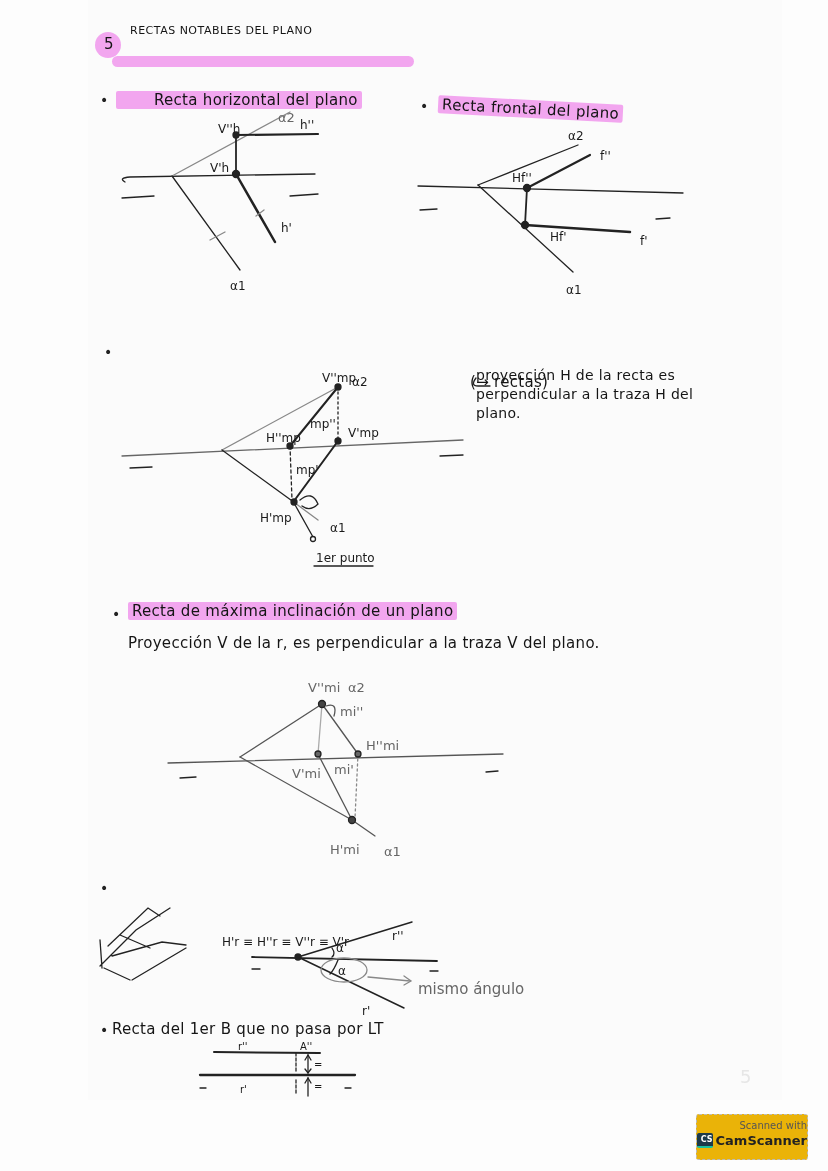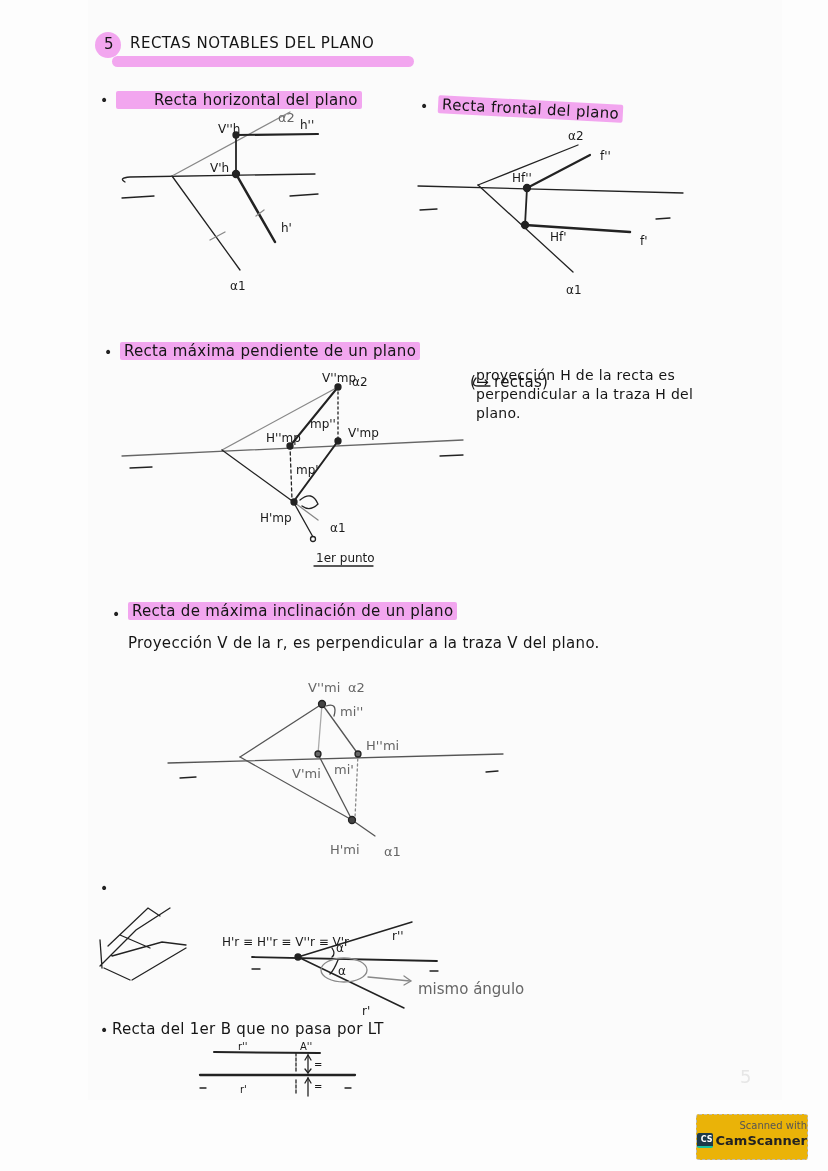--- a/index.html
+++ b/index.html
@@ -6,21 +6,21 @@
   body { width:828px; height:1171px; background:#ffffff; position:relative; overflow:hidden;
          font-family:"DejaVu Sans", sans-serif; color:#1a1a1a; }
   .page { position:absolute; left:0; top:0; width:828px; height:1171px; background:#fdfdfd; }
   .sheet-edge { position:absolute; left:88px; top:0; width:694px; height:1100px; background:#fbfbfb; }
   .hand { font-family:"DejaVu Sans", sans-serif; font-size:15px; color:#151515; position:absolute; white-space:nowrap; letter-spacing:0.3px; }
   .hl { background:#f2a6ef; padding:0 4px; border-radius:2px; }
   .bullet { position:absolute; font-size:14px; color:#222; }
   .title-circle { position:absolute; left:95px; top:32px; width:26px; height:26px; border-radius:50%; background:#f2a6ef; }
   .title-num { position:absolute; left:104px; top:35px; font-size:15px; }
   .title-bar { position:absolute; left:112px; top:56px; width:302px; height:11px; background:#f2a6ef; border-radius:6px; }
-  .title-text { position:absolute; left:130px; top:34px; font-size:15px; letter-spacing:0.5px;text-align:right; }
+  .title-text { position:absolute; left:130px; top:24px; font-size:11px; letter-spacing:0.5px;text-align:right; }
   .note { font-size:14px; line-height:19px; white-space:normal; }
   svg { position:absolute; left:0; top:0; }
   .lbl { font-family:"DejaVu Sans", sans-serif; font-size:12px; fill:#1a1a1a; }
   .lbl-g { font-family:"DejaVu Sans", sans-serif; font-size:13px; fill:#666; }
   .section2 { position:absolute; left:88px; top:836px; font-size:17px; border-bottom:2px solid #111; padding-bottom:1px; }
   .badge { position:absolute; left:696px; top:1114px; width:110px; height:44px; border:1px dashed #bbb;
            background:#eab308; border-radius:3px; text-align:right; }
   .badge .l1 { font-size:10px; color:#555; margin-top:5px; }
   .badge .l2 { font-size:13px; color:#222; font-weight:bold; margin-top:2px; display:flex; align-items:center; justify-content:center; gap:3px; }
   .cs-logo { display:inline-block; width:16px; height:13px; background:#1c3a4a; color:#fff; font-size:8px; line-height:13px; border-radius:2px; border-bottom:2px solid #19c3a0; }
@@ -37,21 +37,20 @@
   <span class="hand title-num">5</span>
   <span class="hand title-text">RECTAS NOTABLES DEL PLANO</span>
 
   <span class="bullet" style="left:100px;top:92px;">•</span>
   <span class="hand hl" style="left:116px;top:91px;padding-left:38px;">Recta horizontal del plano</span>
 
   <span class="bullet" style="left:420px;top:98px;">•</span>
   <span class="hand hl" style="left:438px;top:100px;transform:rotate(3deg);">Recta frontal del plano</span>
 
   <span class="bullet" style="left:104px;top:344px;">•</span>
-  <span class="hand hl" style="left:120px;top:342px;">Recta máxima pendiente de un plano</span>
   <span class="hand" style="left:470px;top:340px;margin-top:33px;">(→ rectas)</span>
   <div class="hand note" style="left:476px;top:366px;width:260px;">proyección H de la recta es perpendicular a la traza H del plano.</div>
 
   <span class="bullet" style="left:112px;top:606px;">•</span>
   <span class="hand hl" style="left:128px;top:602px;">Recta de máxima inclinación de un plano</span>
   <div class="hand" style="left:128px;top:634px;">Proyección V de la r, es perpendicular a la traza V del plano.</div>
 
   <span class="bullet" style="left:100px;top:880px;">•</span>
   <span class="bullet" style="left:100px;top:1022px;">•</span>
   <span class="hand" style="left:112px;top:1020px;">Recta del 1er B que no pasa por LT</span>

